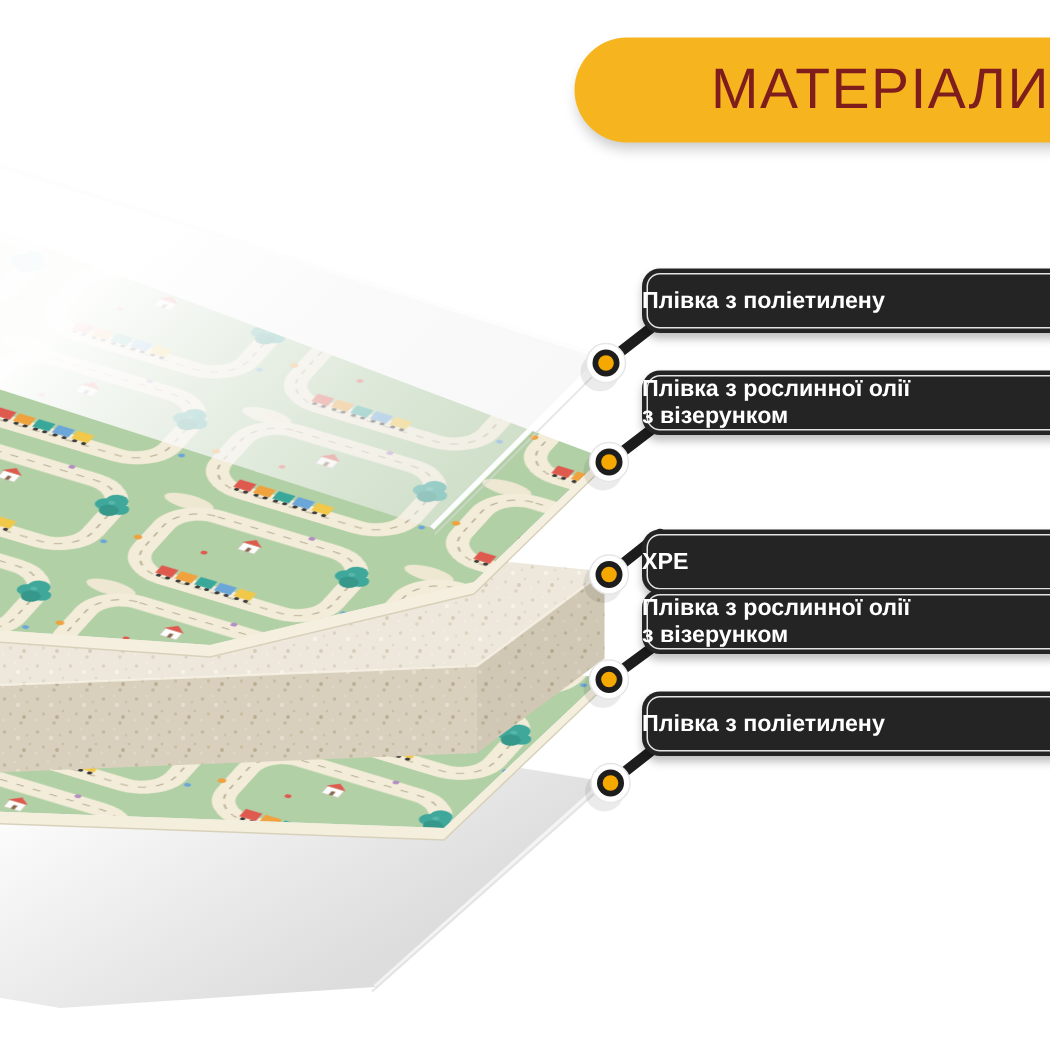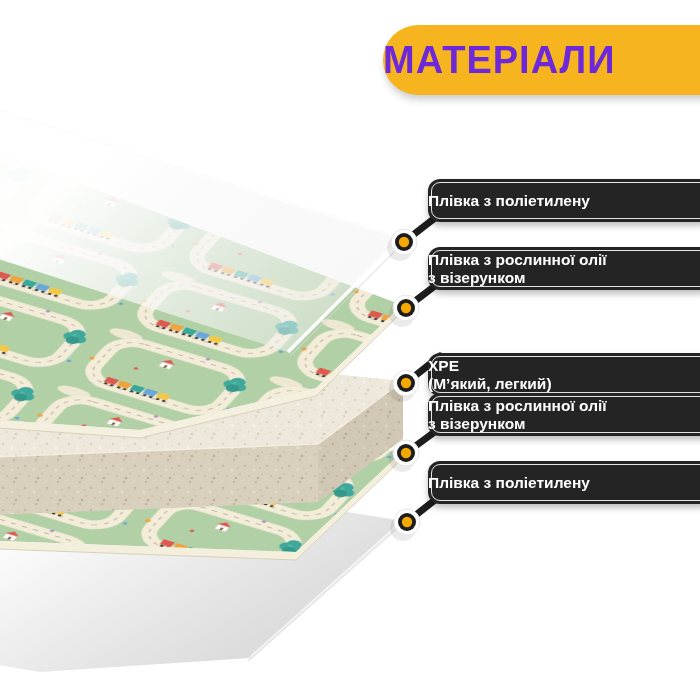--- a/index.html
+++ b/index.html
@@ -12,22 +12,22 @@
   .connector-svg{z-index:2;}
 
   
   .banner{
     position:absolute;z-index:4;left:383px;right:-60px;top:25px;height:70px;
     background:#F6B51E;border-radius:36px;
     display:flex;align-items:center;justify-content:flex-start;
     box-shadow:0 6px 9px -2px rgba(0,0,0,.22);
   }
   .banner span{
-    display:block;width:calc(700px - 383px);text-align:left;
-    font-size:38px;font-weight:bold;letter-spacing:1px;color:#6d28d9;
+    display:block;width:calc(700px - 383px);text-align:right;
+    font-size:38px;font-weight:normal;letter-spacing:1px;color:#7f1d1d;
   }
 
   
   .callout{
     position:absolute;z-index:3;left:428px;width:284px;height:43px;
     background:#242424;border-radius:12px;
     display:flex;flex-direction:column;align-items:flex-start;justify-content:center;
     box-shadow:0 4px 6px rgba(0,0,0,.25);
   }
   .callout::after{
@@ -197,21 +197,20 @@
   <div class="callout c1">
     <span>Плівка з поліетилену</span>
 
   </div>
   <div class="callout c2">
     <span>Плівка з рослинної олії</span>
     <span>з візерунком</span>
   </div>
   <div class="callout c3">
     <span>XPE</span>
-    <span>(М’який, легкий)</span>
   </div>
   <div class="callout c4">
     <span>Плівка з рослинної олії</span>
     <span>з візерунком</span>
   </div>
   <div class="callout c5">
     <span>Плівка з поліетилену</span>
 
   </div>
 

